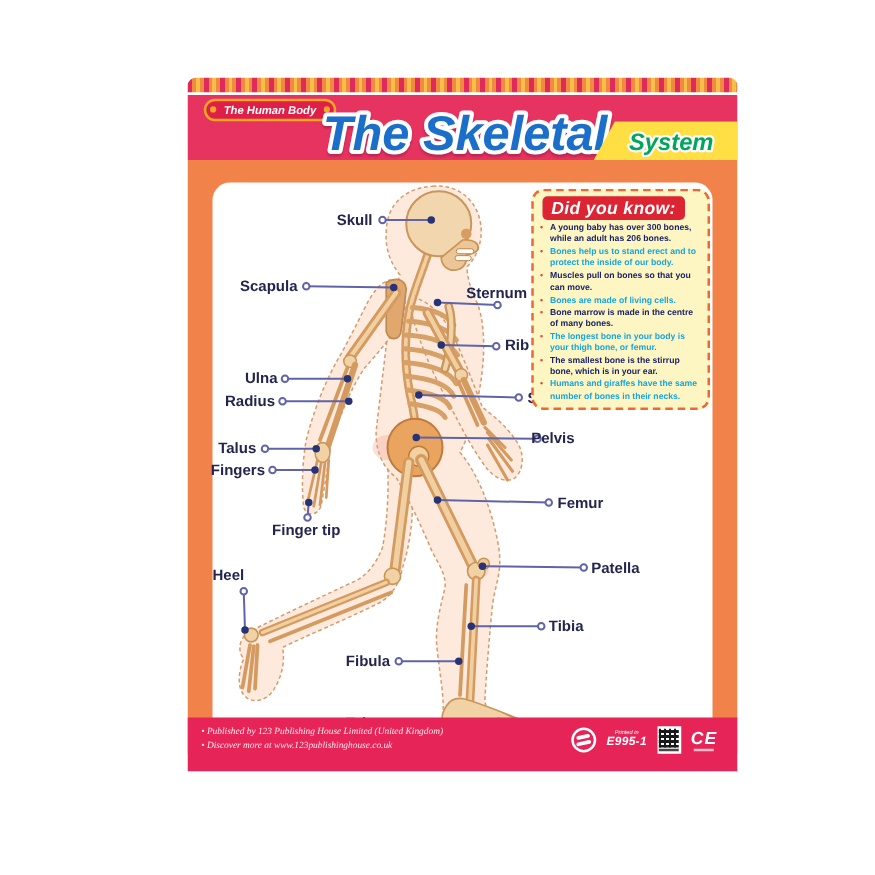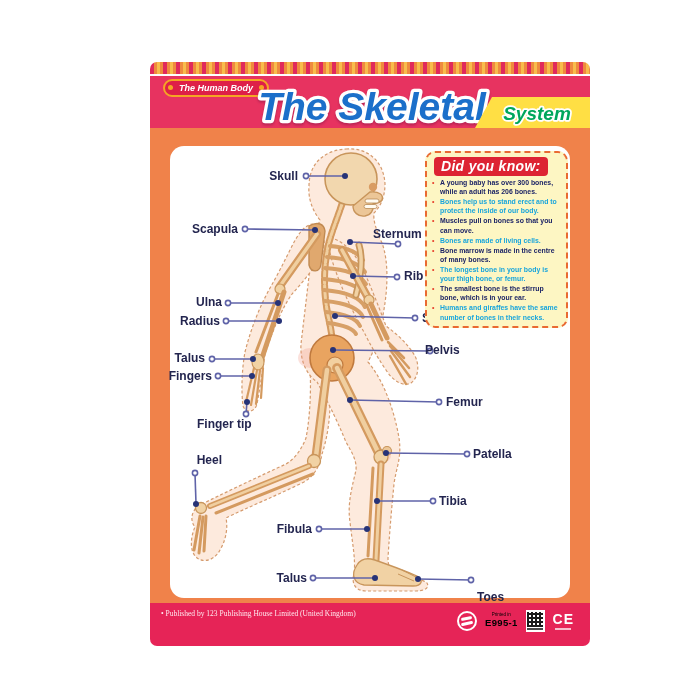--- a/index.html
+++ b/index.html
@@ -32,29 +32,29 @@
   .dyk{position:absolute;left:255px;top:5px;width:143px;box-sizing:border-box;background:#fdf6c3;
     border:2px dashed #e96a32;border-radius:10px;padding:4px 5px 3px 5px;}
   .dyk-title{display:inline-block;background:#dd2433;color:#fff;font-size:14px;font-weight:bold;
     font-style:italic;padding:1px 7px 2px 7px;border-radius:4px;margin:0 0 2px 2px;letter-spacing:.3px;}
   .dyk ul{list-style:none;margin:0;padding:0;}
   .dyk li{position:relative;padding-left:8px;font-size:6.9px;line-height:1.32;font-weight:bold;margin-bottom:1px;}
   .dyk li::before{content:"\2022";position:absolute;left:0;top:0;color:#e8412c;}
   .dyk li.navy{color:#1c2466;}
   .dyk li.cyan{color:#18a5dc;}
   
-  .footer{position:absolute;left:0;top:541px;width:440px;height:43px;background:#e62457;}
+  .footer{position:absolute;left:0;top:512px;width:440px;height:43px;background:#e62457;font-style:italic;}
   .foot-lines{position:absolute;left:11px;top:5px;color:#ffe9ef;
     font-family:"Liberation Serif",serif;font-size:7.5px;line-height:1.5;white-space:nowrap;}
   .foot-right{position:absolute;right:16px;top:7px;display:flex;align-items:center;gap:8px;}
   .pub-logo{width:20px;height:20px;border:2px solid #fff;border-radius:50%;position:relative;box-sizing:border-box;}
   .pub-logo::before,.pub-logo::after{content:"";position:absolute;left:2px;background:#fff;height:2.5px;border-radius:2px;}
   .pub-logo::before{top:4px;width:11px;transform:rotate(-12deg);}
   .pub-logo::after{top:9px;width:12px;transform:rotate(-12deg);}
-  .printed{color:#000000;text-align:center;line-height:1.1;}
+  .printed{color:#ffffff;text-align:center;line-height:1.1;}
   .printed .tiny{font-size:4.5px;display:block;}
   .printed .code{font-size:9.5px;font-weight:bold;letter-spacing:.3px;display:block;}
   .qr{width:19px;height:22px;background:#fff;padding:1.5px;box-sizing:border-box;}
   .qr .px{width:100%;height:15px;
     background-image:repeating-linear-gradient(0deg,#1a1a1a 0 2px,transparent 2px 4px),
                      repeating-linear-gradient(90deg,#1a1a1a 0 2px,transparent 2px 4px);}
   .qr .bar{margin-top:1px;height:2px;background:#1a1a1a;opacity:.8;}
   .ce{color:#fff;text-align:right;}
   .ce .mark{font-size:14px;font-weight:bold;letter-spacing:1px;line-height:1;}
   .ce .ubar{margin:2px auto 0;width:16px;height:2px;background:#fff;opacity:.7;}
@@ -308,22 +308,22 @@
             </g>
         </g>
       </svg>
 
       <div class="lbl" style="right:272px;top:23px">Skull</div>
       <div class="lbl" style="right:332px;top:76px">Scapula</div>
       <div class="lbl" style="right:348px;top:149px">Ulna</div>
       <div class="lbl" style="right:350px;top:168px">Radius</div>
       <div class="lbl" style="right:365px;top:205px">Talus</div>
       <div class="lbl" style="right:358px;top:223px">Fingers</div>
-      <div class="lbl" style="left:27px;width:96px;top:271px">Finger tip</div>
-      <div class="lbl" style="left:0px;width:52px;text-align:right;top:307px">Heel</div>
+      <div class="lbl" style="left:27px;width:96px;text-align:center;top:271px">Finger tip</div>
+      <div class="lbl" style="left:0px;width:52px;text-align:left;top:307px">Heel</div>
       <div class="lbl" style="right:258px;top:376px">Fibula</div>
       <div class="lbl" style="right:263px;top:425px">Talus</div>
       <div class="lbl" style="left:203px;top:81px">Sternum</div>
       <div class="lbl" style="left:234px;top:123px">Rib</div>
       <div class="lbl" style="left:252px;top:165px">Spine</div>
       <div class="lbl" style="left:255px;top:197px">Pelvis</div>
       <div class="lbl" style="left:276px;top:249px">Femur</div>
       <div class="lbl" style="left:303px;top:301px">Patella</div>
       <div class="lbl" style="left:269px;top:348px">Tibia</div>
       <div class="lbl" style="left:307px;top:444px">Toes</div>
@@ -339,20 +339,21 @@
           <li class="cyan">The longest bone in your body is your thigh bone, or femur.</li>
           <li class="navy">The smallest bone is the stirrup bone, which is in your ear.</li>
           <li class="cyan">Humans and giraffes have the same number of bones in their necks.</li>
         </ul>
       </div>
     </div>
 
     <div class="footer">
       <div class="foot-lines">
         <div>• Published by 123 Publishing House Limited (United Kingdom)</div>
+        <div>• Discover more at www.123publishinghouse.co.uk</div>
       </div>
       <div class="foot-right">
         <div class="pub-logo"></div>
         <div class="printed">
           <span class="tiny">Printed in</span>
           <span class="code">E995-1</span>
         </div>
         <div class="qr">
           <div class="px"></div>
           <div class="bar"></div>

